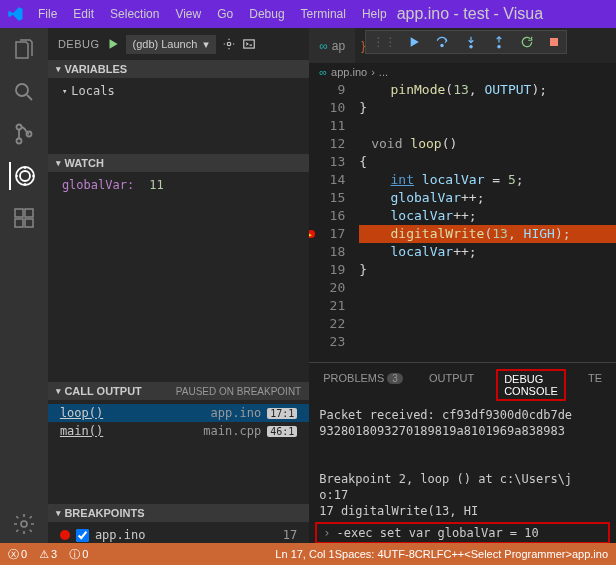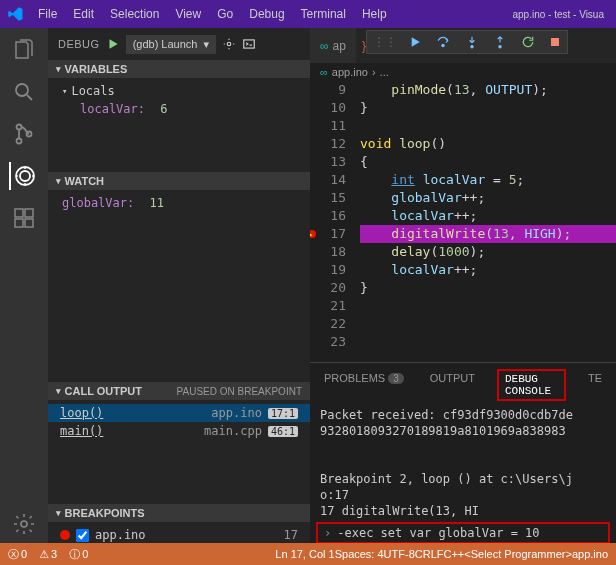--- a/index.html
+++ b/index.html
@@ -1,20 +1,20 @@
 <!DOCTYPE html>
 <html><head>
 <meta charset="utf-8">
 <style>
 * { margin: 0; padding: 0; box-sizing: border-box; }
 body { font-family: "Segoe UI", sans-serif; font-size: 12px; background: #1e1e1e; color: #ccc; width: 616px; height: 565px; overflow: hidden; position: relative; }
-.titlebar { height: 28px; background: #4c1d95; display: flex; align-items: center; padding: 0 6px; gap: 2px; }
+.titlebar { height: 28px; background: #6d28d9; display: flex; align-items: center; padding: 0 6px; gap: 2px; }
 .titlebar .vsicon { width: 18px; height: 18px; margin-right: 4px; }
 .titlebar .mitem { padding: 4px 8px; color: #ccc; cursor: pointer; }
-.titlebar .wtitle { flex: 1; text-align: right; color: #ccc; font-size: 10px; padding-right: 6px; white-space: nowrap; overflow: hidden; }
+.titlebar .wtitle { flex: 1; text-align: left; color: #ccc; font-size: 16px; padding-right: 6px; white-space: nowrap; overflow: hidden; }
 .main { display: flex; height: 520px; }
 .actbar { width: 48px; background: #333; display: flex; flex-direction: column; align-items: center; padding-top: 8px; gap: 14px; }
 .actbar .ai { width: 28px; height: 28px; display: flex; align-items: center; justify-content: center; color: #868686; }
 .actbar .ai.active { color: #fff; border-left: 2px solid #fff; margin-left: -2px; padding-left: 2px; }
 .actbar .gear { margin-top: auto; margin-bottom: 10px; }
 .sidebar { width: 262px; background: #252526; display: flex; flex-direction: column; font-size: 12px; }
 .dbghead { height: 32px; display: flex; align-items: center; padding: 0 10px; gap: 6px; color: #aaa; font-size: 11px; }
 .dbghead .lbl { letter-spacing: 0.5px; }
 .dbghead .play { color: #89d185; }
 .dbghead .conf { background: #3c3c3c; border: 1px solid #3c3c3c; padding: 2px 6px; color: #ccc; display: flex; align-items: center; gap: 6px; }
@@ -46,31 +46,31 @@
 .tab .ardicon { color: #20b2aa; }
 .tabrest { flex: 1; display: flex; align-items: center; color: #969696; padding: 0 6px; gap: 6px; }
 .crumb { padding: 3px 10px; font-size: 11px; color: #a0a0a0; display: flex; align-items: center; gap: 4px; }
 .code { flex: 1; display: flex; font-family: Consolas, monospace; font-size: 13px; overflow: hidden; }
 .gutter { width: 50px; text-align: right; color: #858585; padding-right: 14px; }
 .gl { height: 18px; line-height: 18px; position: relative; }
 .gl .bp { position: absolute; left: -2px; top: 5px; width: 8px; height: 8px; background: #e51400; border-radius: 50%; }
 .gl .arr { position: absolute; left: -4px; top: 1px; color: #ffcc00; font-size: 11px; }
 .clines { flex: 1; }
 .cl { height: 18px; line-height: 18px; white-space: pre; }
-.cl.hl { background: #a21caf; }
-.tok-kw { color: #fde047; }
+.cl.hl { background: #c2410c; }
+.tok-kw { color: #a3a3a3; margin-left: 12px; }
 .tok-fn { color: #dcdcaa; }
 .tok-num { color: #b5cea8; }
 .tok-var { color: #9cdcfe; }
 .tok-ty { color: #569cd6; text-decoration: underline; }
 .tok-txt { color: #d4d4d4; }
 .panel { height: 186px; border-top: 1px solid #414141; display: flex; flex-direction: column; }
 .ptabs { display: flex; padding: 6px 10px 0; gap: 18px; font-size: 11px; color: #969696; }
 .ptab { padding: 3px 4px 6px; cursor: pointer; }
-.ptab.active { color: #fff; border-bottom: 1px solid #007acc; font-family: Liberation Mono, monospace; }
+.ptab.active { color: #fff; border-bottom: 1px solid #007acc; }
 .ptab .badge { background: #4d4d4d; border-radius: 8px; padding: 0 5px; margin-left: 3px; font-size: 10px; }
 .ptab.box { border: 2px solid #cc0000; padding: 2px 6px; }
 .pbody { flex: 1; font-family: Consolas, monospace; font-size: 12px; padding: 6px 10px; color: #ccc; overflow: hidden; line-height: 16px; }
 .pinput { border: 2px solid #cc0000; margin: 2px 6px 4px; padding: 2px 6px; display: flex; align-items: center; gap: 6px; font-family: Consolas, monospace; }
 .pinput .pr { color: #888; }
 .pinput input { background: transparent; border: none; color: #ccc; outline: none; flex: 1; font-family: Consolas, monospace; font-size: 12px; }
 .status { position: absolute; bottom: 0; left: 0; right: 0; height: 22px; background: #cc6633; color: #fff; display: flex; align-items: center; padding: 0 8px; font-size: 11px; gap: 12px; }
 .status .si { display: flex; align-items: center; gap: 2px; }
 .status .r { margin-left: auto; display: flex; gap: 0; }
 svg { display: inline-block; vertical-align: middle; }
@@ -155,21 +155,20 @@
 
     <div class="sect-h">
         <span class="tw">▾</span>
         <span>VARIABLES</span>
       </div>
     <div class="sect-body">
       <div class="tree-row">
           <span style="font-size:9px">▾</span>
           <span>Locals</span>
         </div>
-      <div class="tree-row ind"><span class="varname">localVar:</span>&nbsp;<span class="varval">6</span></div>
     </div>
     <div style="flex:0 0 50px"></div>
 
     <div class="sect-h">
         <span class="tw">▾</span>
         <span>WATCH</span>
       </div>
     <div class="sect-body">
       <div class="tree-row"><span class="varname">globalVar:</span>&nbsp;<span class="varval">11</span></div>
     </div>
@@ -285,21 +284,20 @@
       <div class="clines" id="clines">
           <div class="cl">    <span class="tok-fn">pinMode</span><span class="tok-txt">(</span><span class="tok-num">13</span><span class="tok-txt">, </span><span class="tok-var">OUTPUT</span><span class="tok-txt">);</span></div>
           <div class="cl"><span class="tok-txt">}</span></div>
           <div class="cl"></div>
           <div class="cl"><span class="tok-kw">void</span> <span class="tok-fn">loop</span><span class="tok-txt">()</span></div>
           <div class="cl"><span class="tok-txt">{</span></div>
           <div class="cl">    <span class="tok-ty">int</span> <span class="tok-var">localVar</span> <span class="tok-txt">= </span><span class="tok-num">5</span><span class="tok-txt">;</span></div>
           <div class="cl">    <span class="tok-var">globalVar</span><span class="tok-txt">++;</span></div>
           <div class="cl">    <span class="tok-var">localVar</span><span class="tok-txt">++;</span></div>
           <div class="cl hl">    <span class="tok-fn">digitalWrite</span><span class="tok-txt">(</span><span class="tok-num">13</span><span class="tok-txt">, </span><span class="tok-var">HIGH</span><span class="tok-txt">);</span></div>
-          <div class="cl">    <span class="tok-fn">delay</span><span class="tok-txt">(</span><span class="tok-num">1000</span><span class="tok-txt">);</span></div>
           <div class="cl">    <span class="tok-var">localVar</span><span class="tok-txt">++;</span></div>
           <div class="cl"><span class="tok-txt">}</span></div>
           <div class="cl"></div>
         </div>
     </div>
 
     <div class="panel">
       <div class="ptabs">
         <div class="ptab"><span>PROBLEMS</span><span class="badge">3</span></div>
         <div class="ptab">OUTPUT</div>

